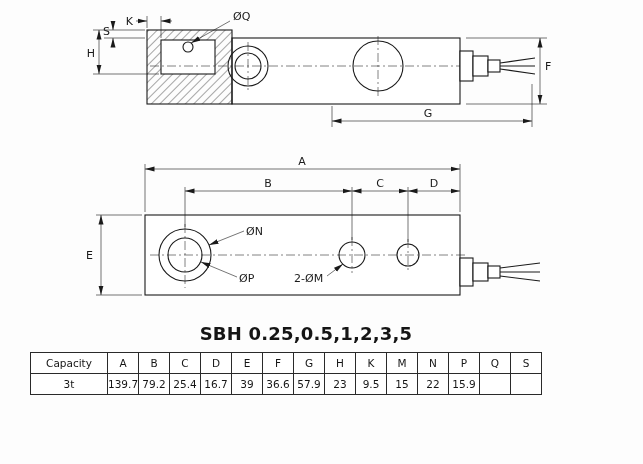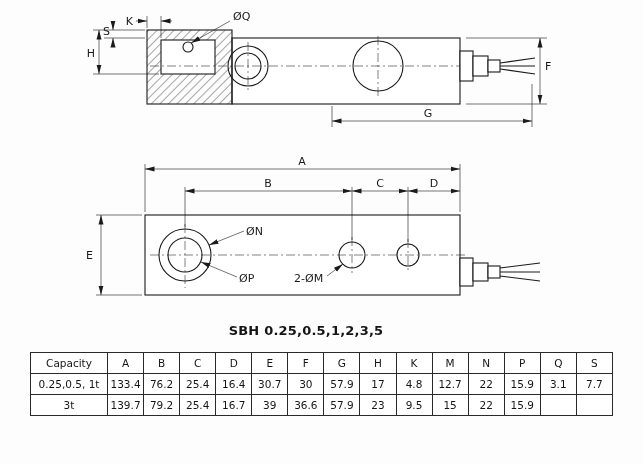--- a/index.html
+++ b/index.html
@@ -13,26 +13,26 @@
 
   
   .ol  { fill: none; stroke: #1a1a1a; stroke-width: 1.1; }
   .olw { fill: #ffffff; stroke: #1a1a1a; stroke-width: 1.1; }
   .dim { fill: none; stroke: #1a1a1a; stroke-width: 0.6; }
   .cl  { fill: none; stroke: #1a1a1a; stroke-width: 0.55; stroke-dasharray: 9 3 2 3; }
   svg text { font-family: "DejaVu Sans", sans-serif; font-size: 11px; fill: #1a1a1a; }
 
   .model-title {
     position: absolute; top: 323px; left: 0; width: 612px;
-    text-align: center; font-weight: bold; font-size: 13px;
+    text-align: center; font-weight: bold; font-size: 18px;
     letter-spacing: 0.2px; color: #151515;
   }
 
   table.spec {
-    position: absolute; top: 352px; left: 30px; width: 583px;
+    position: absolute; top: 352px; left: 30px; width: 512px;
     border-collapse: collapse; table-layout: fixed; background: #ffffff;
   }
   .spec th, .spec td {
     border: 1px solid #2a2a2a;
     font-weight: normal; font-size: 10.5px; text-align: center;
     height: 20px; padding: 0; color: #151515;
     white-space: nowrap; overflow: hidden;
   }
   .spec .col-capacity { width: 76px; }
 </style>
@@ -170,37 +170,20 @@
           <th>K</th>
           <th>M</th>
           <th>N</th>
           <th>P</th>
           <th>Q</th>
           <th>S</th>
         </tr>
     </thead>
     <tbody>
         <tr>
-          <td class="col-capacity">0.25,0.5, 1t</td>
-          <td>133.4</td>
-          <td>76.2</td>
-          <td>25.4</td>
-          <td>16.4</td>
-          <td>30.7</td>
-          <td>30</td>
-          <td>57.9</td>
-          <td>17</td>
-          <td>4.8</td>
-          <td>12.7</td>
-          <td>22</td>
-          <td>15.9</td>
-          <td>3.1</td>
-          <td>7.7</td>
-        </tr>
-        <tr>
           <td class="col-capacity">3t</td>
           <td>139.7</td>
           <td>79.2</td>
           <td>25.4</td>
           <td>16.7</td>
           <td>39</td>
           <td>36.6</td>
           <td>57.9</td>
           <td>23</td>
           <td>9.5</td>

